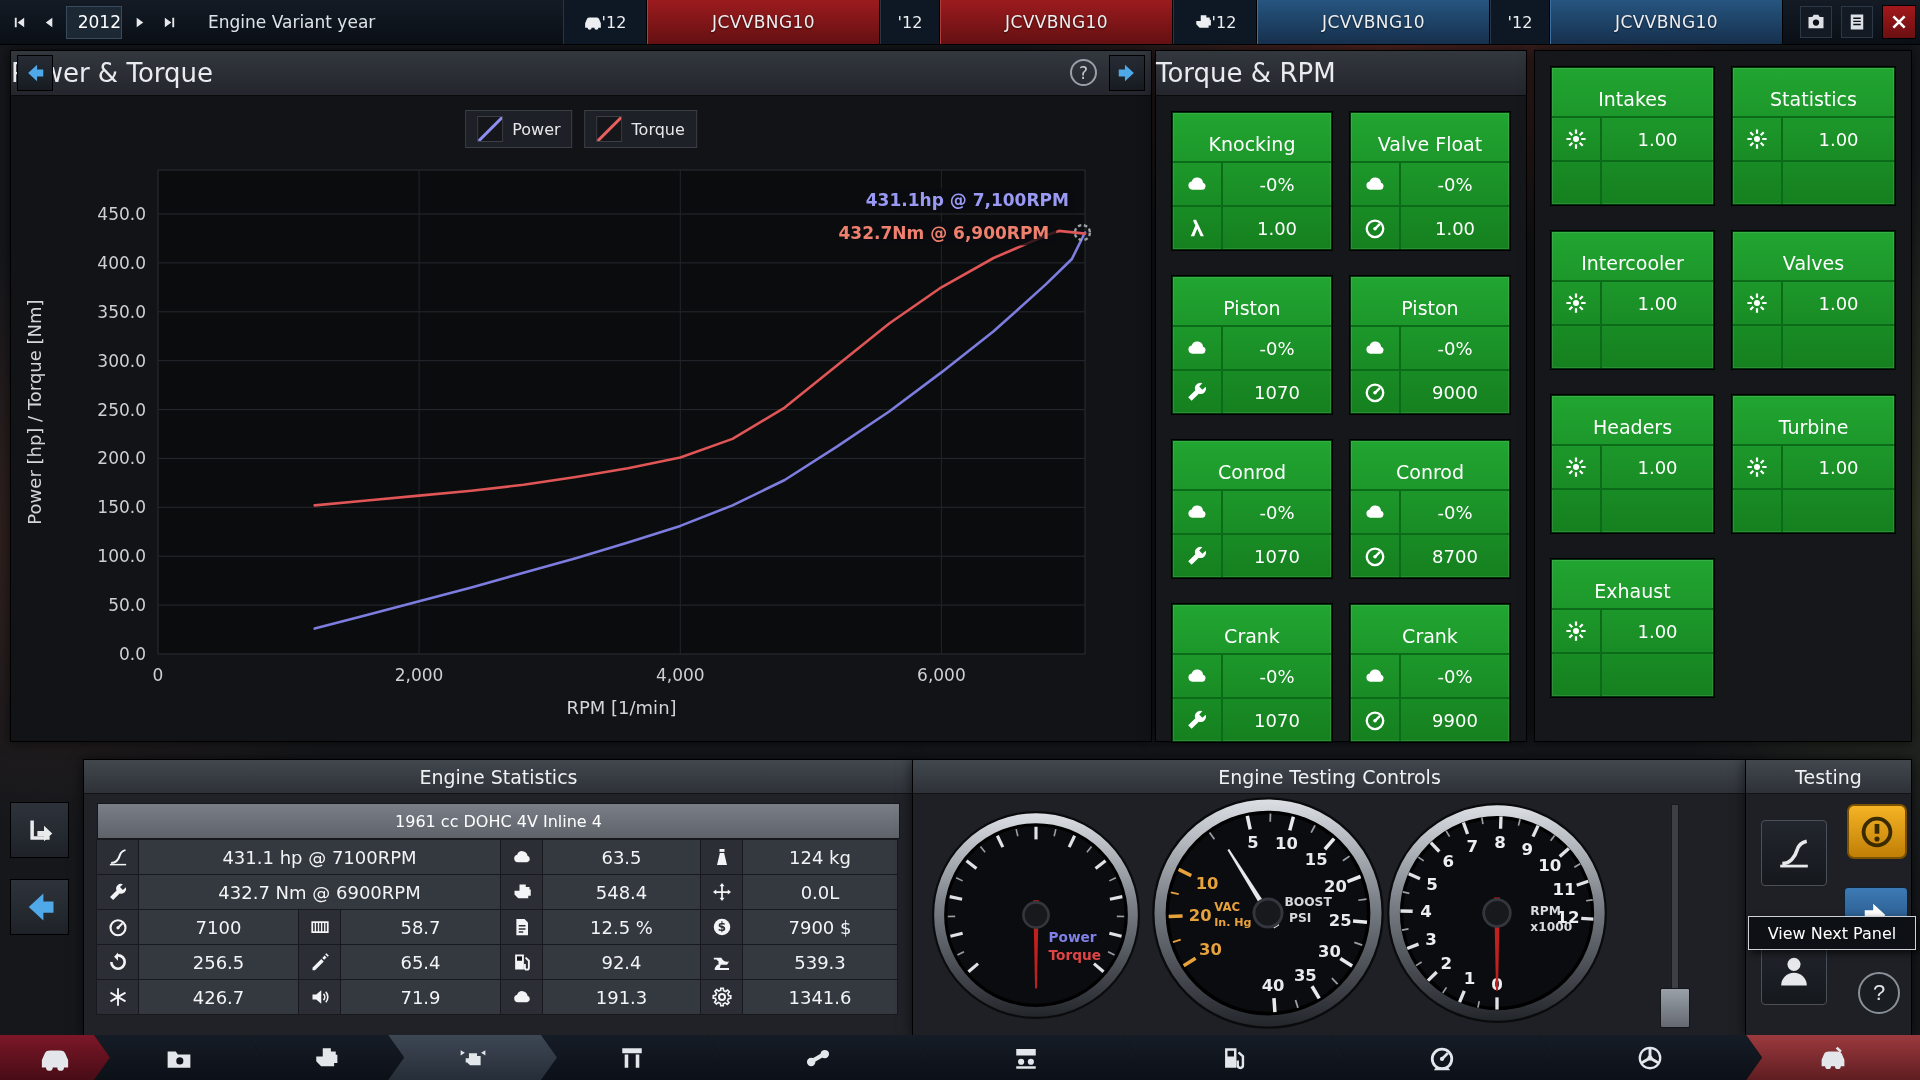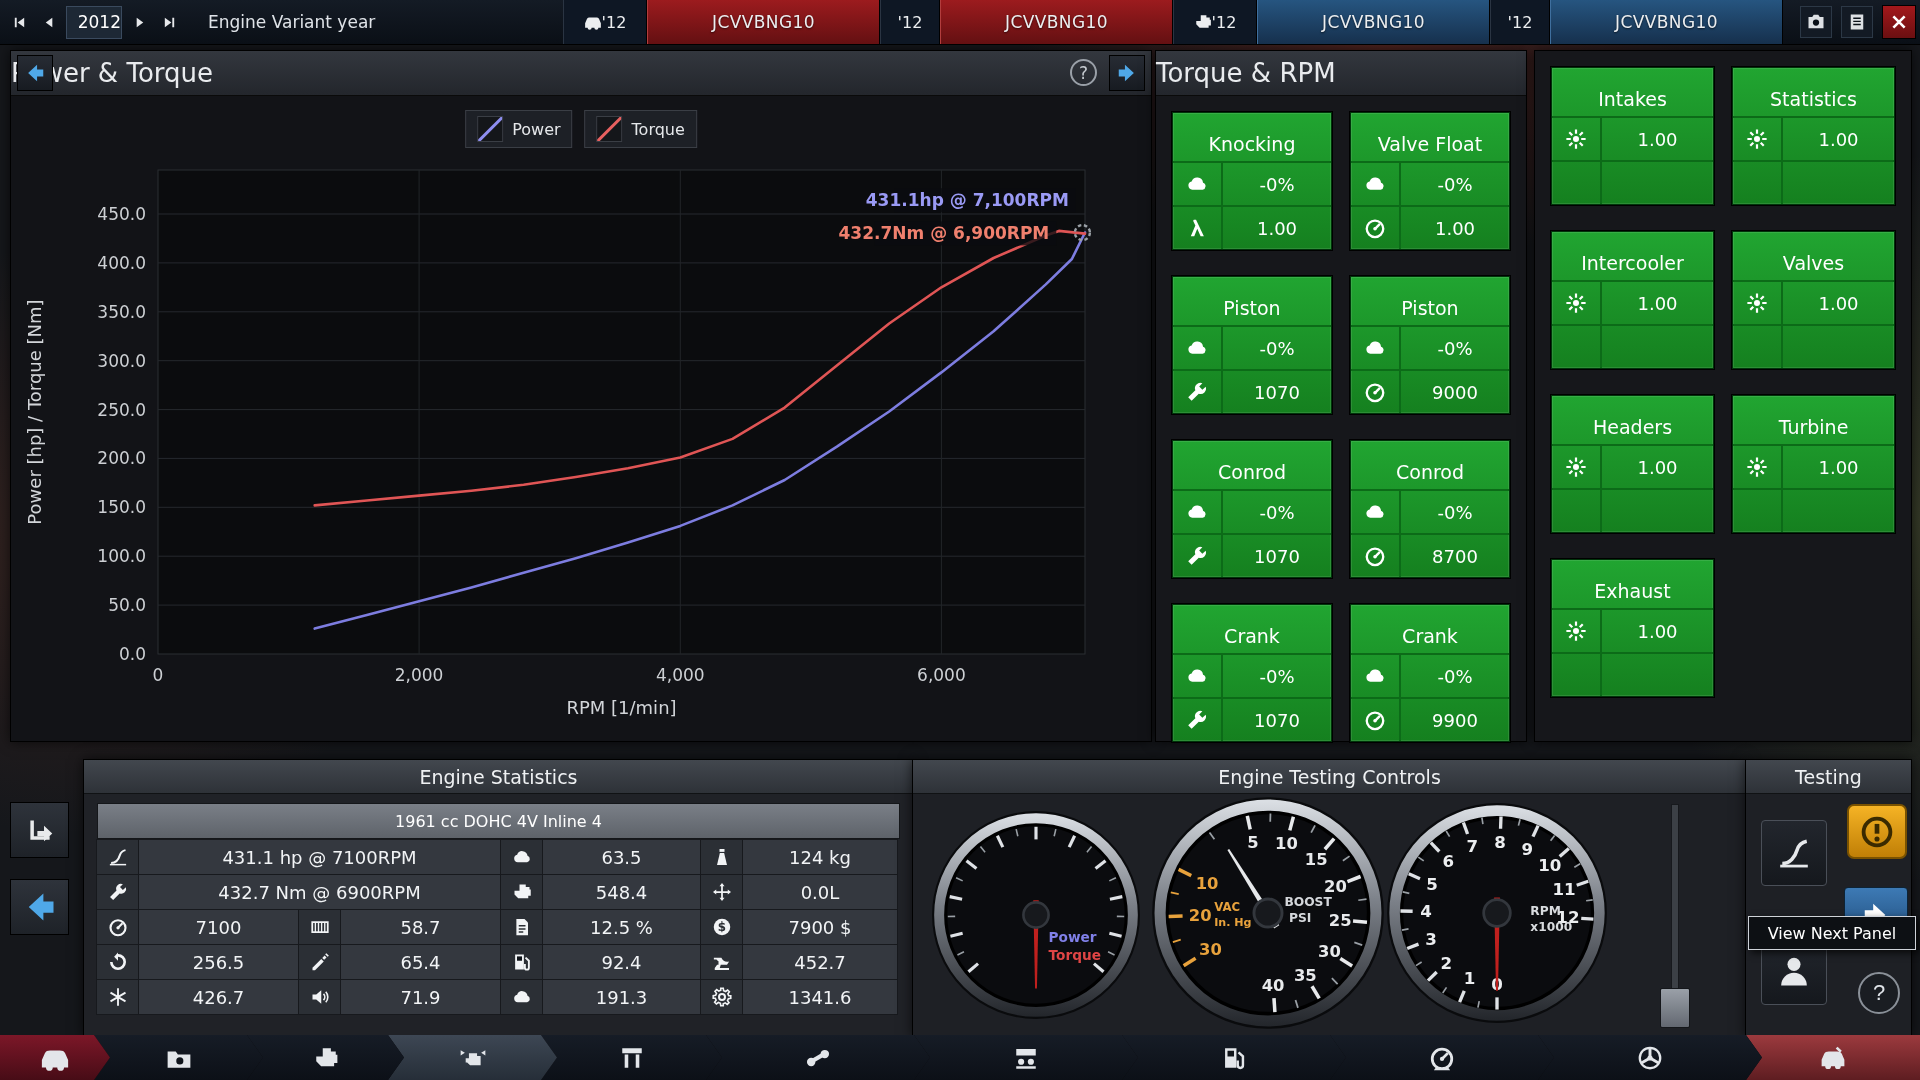--- a/index.html
+++ b/index.html
@@ -733,21 +733,21 @@
             </span>
           </div>
           <div class="stat-cell">92.4</div>
           <div class="stat-cell stat-ic">
             <span class="icon" style="font-size:20px">
               <svg viewBox="0 0 16 16" fill="currentColor">
                 <path d="M1.5 4.5h6a5.5 5.5 0 0 0 6.2 3.1L12 10.2H7l-.8 2.5h7.4v1.7H2.2v-1.7l1.9-2.5h1.1V7.4A3.6 3.6 0 0 1 3.6 6H1.5z"></path>
               </svg>
             </span>
           </div>
-          <div class="stat-cell">452.7</div>
+          <div class="stat-cell">539.3</div>
           <div class="stat-cell stat-ic">
             <span class="icon" style="font-size:20px">
               <svg viewBox="0 0 16 16" fill="currentColor">
                 <path d="M8 1v14M2 4.5l12 7M14 4.5l-12 7" stroke="currentColor" stroke-width="1.5" fill="none"></path>
               </svg>
             </span>
           </div>
           <div class="stat-cell">426.7</div>
           <div class="stat-cell stat-ic">
             <span class="icon" style="font-size:20px">

